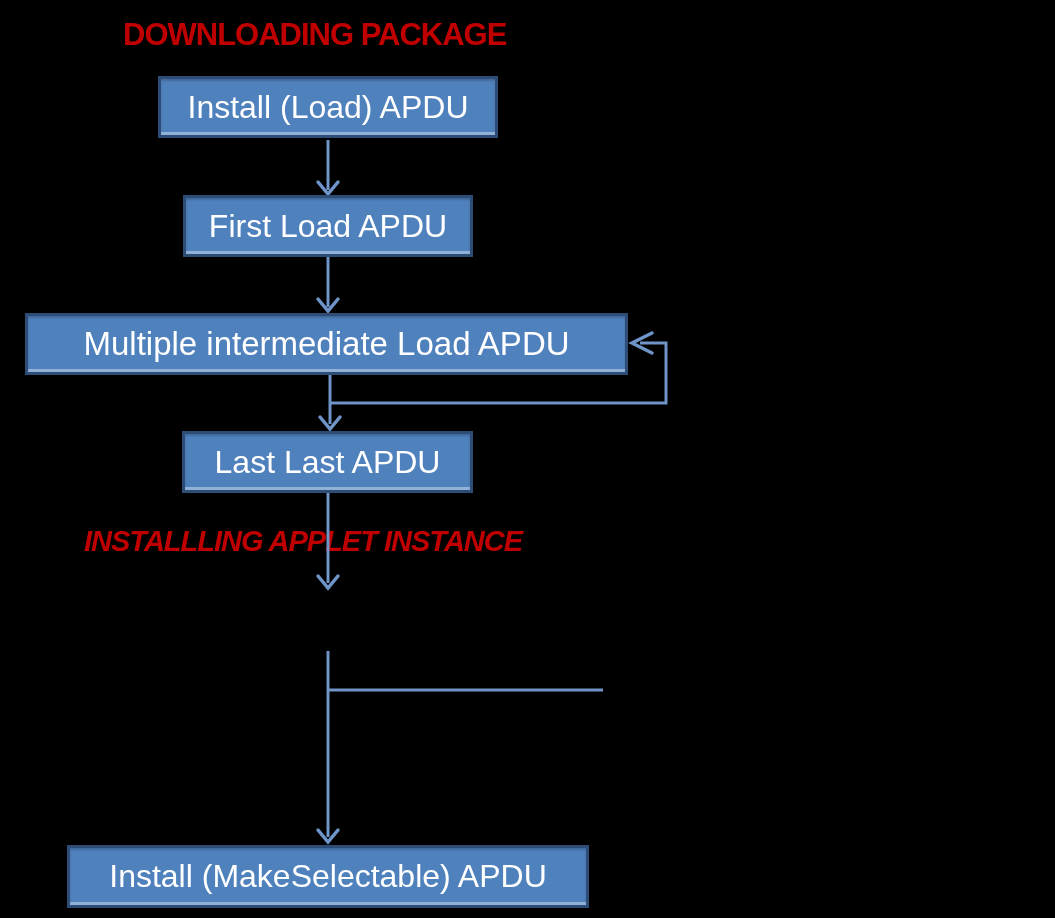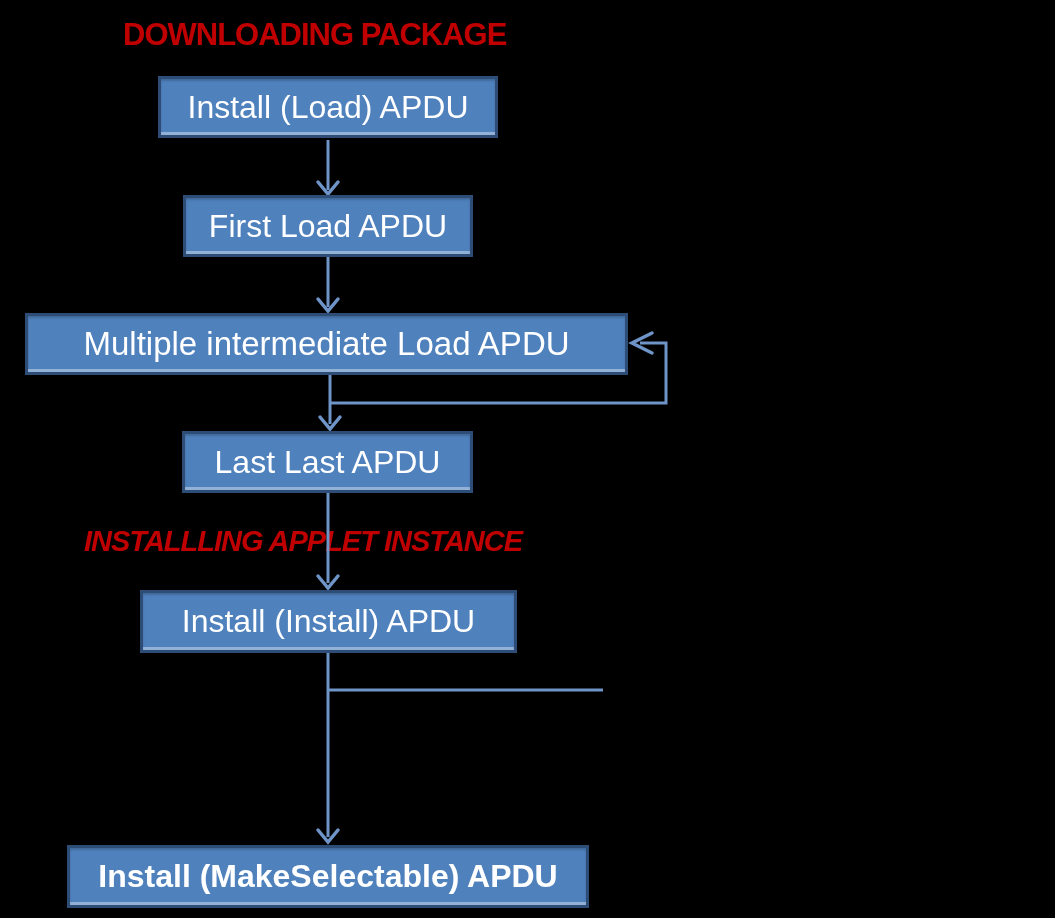--- a/index.html
+++ b/index.html
@@ -43,21 +43,21 @@
     box-sizing:border-box;
   }
   #heading-1{left:123px;top:17px;font-size:31px;}
   #heading-2{left:84px;top:525px;font-size:29px;font-style:italic;}
   #heading-3{left:27px;top:778px;font-size:29px;}
   #node-1{left:158px;top:76px;width:340px;height:62px;}
   #node-2{left:183px;top:195px;width:290px;height:62px;}
   #node-3{left:25px;top:313px;width:603px;height:62px;font-size:33px;}
   #node-4{left:182px;top:431px;width:291px;height:62px;}
   #node-5{left:140px;top:590px;width:377px;height:63px;}
-  #node-6{left:67px;top:845px;width:522px;height:63px;font-weight:bold;}
+  #node-6{left:67px;top:845px;width:522px;height:63px;}
 </style>
 </head>
 <body>
 
 <div class="stage">
 
   <svg class="connector-layer" viewBox="0 0 1055 918" xmlns="http://www.w3.org/2000/svg">
 
     <g>
       <path class="edge" d="M328,140 L328,190"></path>
@@ -99,18 +99,17 @@
   <div class="flow-node" id="node-1">Install (Load) APDU</div>
 
   <div class="flow-node" id="node-3">Multiple intermediate Load APDU</div>
 
   <div class="flow-node" id="node-2">First Load APDU</div>
 
   <div class="flow-node" id="node-4">Last Last APDU</div>
 
   <div class="phase-heading" id="heading-2">INSTALLLING APPLET INSTANCE</div>
 
-  <div class="flow-node" id="node-5">Install (Install) APDU</div>
 
 
   <div class="flow-node" id="node-6">Install (MakeSelectable) APDU</div>
 
 </div>
 
 </body></html>

